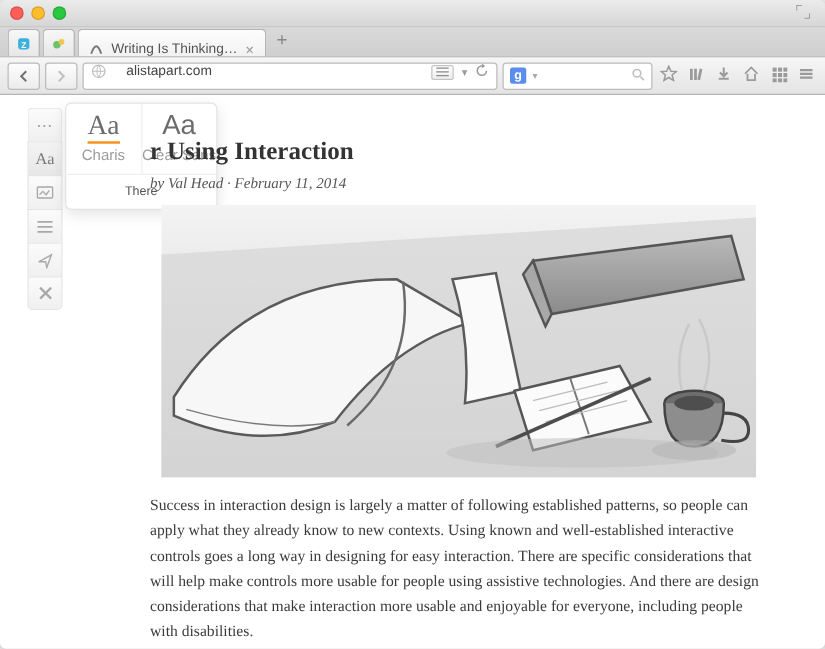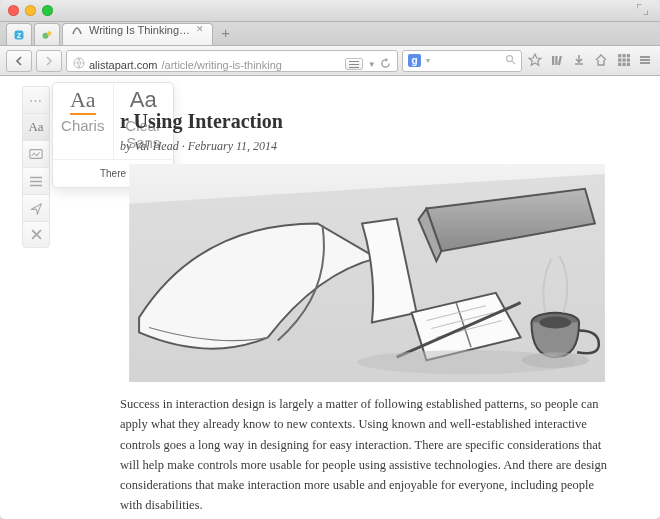--- a/index.html
+++ b/index.html
@@ -44,21 +44,21 @@
     margin-right:2px;
     background:linear-gradient(#f7f7f7,#e7e7e7);
     display:flex; align-items:center; justify-content:center;
   }
   .favtab svg { width:12px; height:12px; }
   .page-tab {
     height:22px;
     border:1px solid #b5b5b5; border-bottom:none;
     border-radius:4px 4px 0 0;
     background:linear-gradient(#fdfdfd,#f2f2f2);
-    display:flex; align-items:flex-start;
+    display:flex; align-items:flex-end;
     padding:0 8px;
     font-size:11px; color:#555;
     gap:6px;
     max-width:170px;
   }
   .page-tab .ico { display:flex; }
   .page-tab .ttl { white-space:nowrap; overflow:hidden; text-overflow:ellipsis; max-width:110px; }
   .page-tab .x { color:#999; font-size:9px; }
   .newtab {
     width:18px; height:18px; margin-left:4px; margin-bottom:2px;
@@ -79,23 +79,23 @@
     border-radius:3px;
     background:linear-gradient(#fdfdfd,#ececec);
     display:flex; align-items:center; justify-content:center;
     color:#707070;
   }
   .navbtn.fwd { color:#c0c0c0; }
   .urlbar {
     flex:1; height:22px;
     border:1px solid #bcbcbc; border-radius:3px;
     background:#fff;
-    display:flex; align-items:flex-end;
+    display:flex; align-items:flex-start;
     padding:0 6px; font-size:11px; color:#777;
-    gap:4px;
+    gap:16px;
   }
   .urlbar .host { color:#444; }
   .urlbar .path { color:#999; }
   .urlbar-right { margin-left:auto; display:flex; gap:6px; color:#9a9a9a; align-items:center; }
   .reader-badge {
     border:1px solid #c2c2c2; border-radius:2px;
     width:18px; height:12px; display:flex; align-items:center; justify-content:center;
     background:linear-gradient(#fff,#eee);
   }
   .reader-badge span { display:block; width:10px; height:1px; background:#8a8a8a; box-shadow:0 -3px 0 #8a8a8a, 0 3px 0 #8a8a8a; }
@@ -159,21 +159,21 @@
     flex:1;
     text-align:center;
     padding:6px 0 8px;
     cursor:pointer;
   }
   .fp-row.fonts { border-bottom:1px solid #efefef; }
   .fp-cell + .fp-cell { border-left:1px solid #efefef; }
   .fp-Aa { font-size:22px; line-height:22px; color:#6c6c6c; }
   .fp-serif { font-family: Georgia, 'Times New Roman', serif; }
   .fp-sans  { font-family: Arial, Helvetica, sans-serif; }
-  .fp-name { font-size:15px; color:#9c9c9c; margin-top:2px; }
+  .fp-name { font-size:12px; color:#9c9c9c; margin-top:2px; }
   .fp-underline { width:26px; height:2px; background:#f7941e; margin:2px auto 0; }
   .fp-row.themes .fp-cell { padding:8px 0; font-size:10px; color:#8b8b8b; }
   .fp-row.themes .sel { color:#555; }
 
   
   .article {
     position:absolute;
     left:120px; right:46px; top:34px;
     color:#333;
     font-family: Georgia, 'Times New Roman', serif;
@@ -277,21 +277,20 @@
   </div>
 
   <div class="urlbar">
     <span>
       <svg width="12" height="12" viewBox="0 0 12 12">
           <circle cx="6" cy="6" r="5" fill="none" stroke="#bfbfbf"></circle>
           <path d="M1 6 H11 M6 1 Q9 6 6 11 Q3 6 6 1" stroke="#bfbfbf" fill="none" stroke-width="0.8"></path>
         </svg>
     </span>
     <span class="host">alistapart.com</span>
-      <span class="path">/article/writing-is-thinking</span>
     <span class="urlbar-right">
       <span class="reader-badge">
           <span></span>
         </span>
       <span style="font-size:9px;">▾</span>
       <span>
         <svg width="11" height="11" viewBox="0 0 12 12">
             <path d="M10 6 A4 4 0 1 1 6 2" stroke="#9a9a9a" fill="none" stroke-width="1.4"></path>
             <path d="M6 0 L6 4 L9 2 Z" fill="#9a9a9a"></path>
           </svg>

